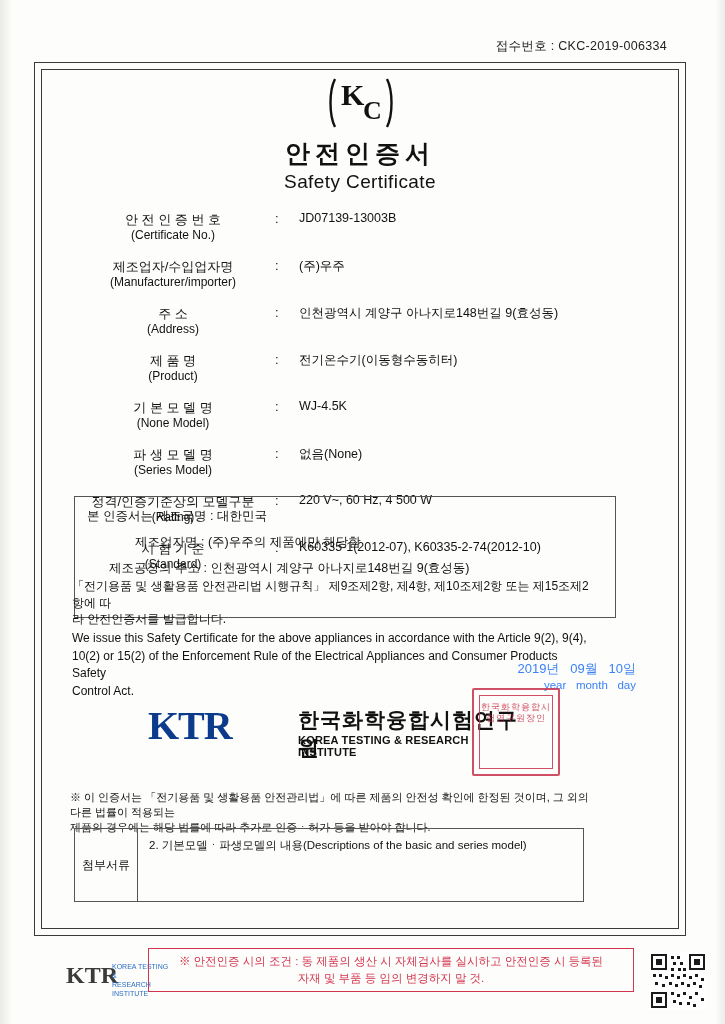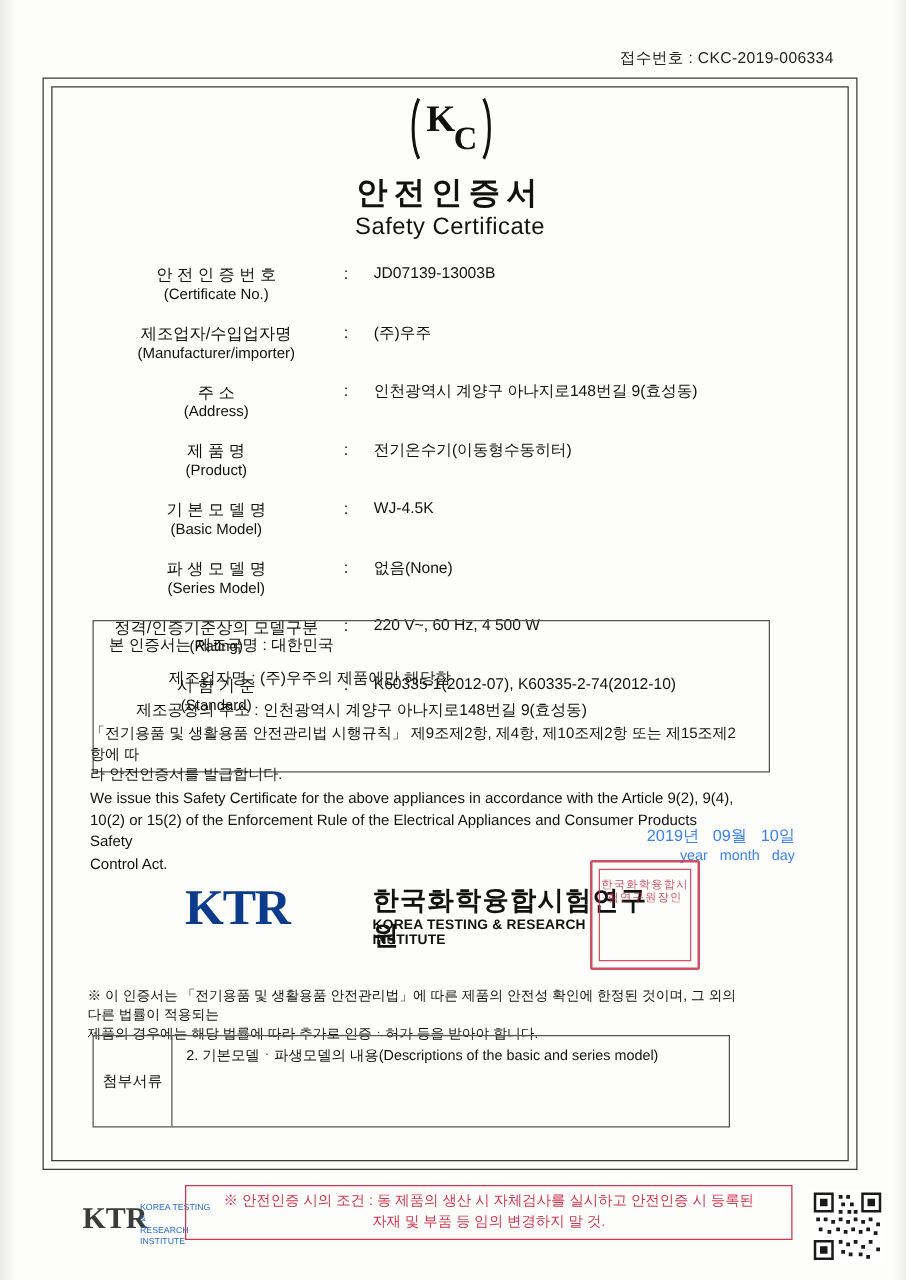--- a/index.html
+++ b/index.html
@@ -379,21 +379,21 @@
 
       <div class="field-row row-tall">
         <div class="f-label">제    품    명</div>
         <div class="f-sub">(Product)</div>
         <div class="f-colon">:</div>
         <div class="f-value">전기온수기(이동형수동히터)</div>
       </div>
 
       <div class="field-row row-tall">
         <div class="f-label">기 본 모 델 명</div>
-        <div class="f-sub">(Basic Model)</div>
+        <div class="f-sub">(None Model)</div>
         <div class="f-colon">:</div>
         <div class="f-value">WJ-4.5K</div>
       </div>
 
       <div class="field-row row-tall">
         <div class="f-label">파 생 모 델 명</div>
         <div class="f-sub">(Series Model)</div>
         <div class="f-colon">:</div>
         <div class="f-value">없음(None)</div>
       </div>

